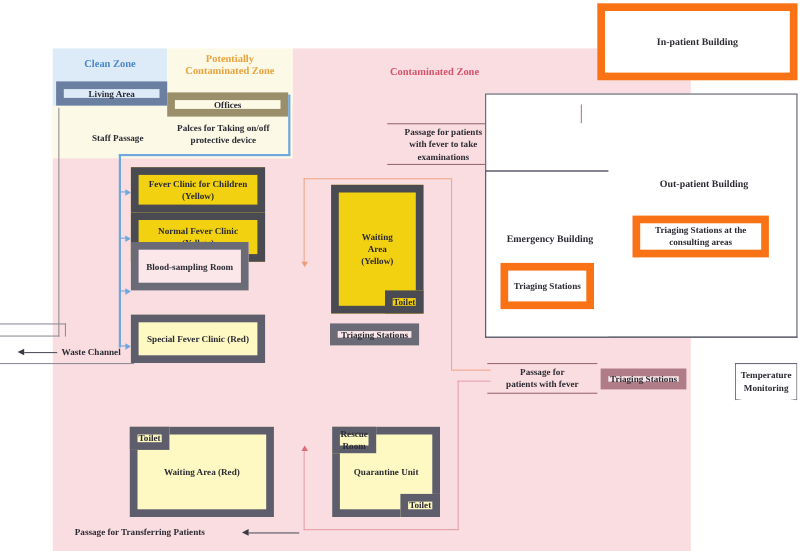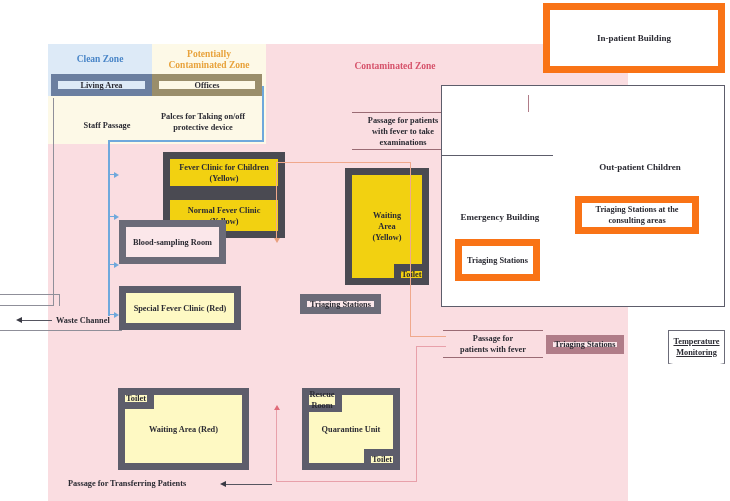--- a/index.html
+++ b/index.html
@@ -36,21 +36,21 @@
   .box{
     border:7px solid #f97316;
     display:flex;align-items:center;justify-content:center;
     text-align:center;
     font-size:8.3px;font-weight:bold;color:#2b2b33;
     line-height:11px;
     box-sizing:border-box;
     padding:1px;
   }
   .box-white{background:#ffffff;}
-  .box-yellow{background:#f2d111;border-color:#4a4a52;margin-left:44px;}
+  .box-yellow{background:#f2d111;border-color:#4a4a52;}
   .box-red{background:#fef9c3;border-color:#5d5d6b;}
   .box-pinkpale{background:#fbe7ea;border-color:#6b6b78;}
   .box-pinkborder{border-color:#b07c88;background:#fadde1;}
   .box-plain-big{font-size:9px;}
 
   .txt{
     font-size:8.3px;font-weight:bold;color:#2b2b33;line-height:11px;
     text-align:center;
   }
 
@@ -99,21 +99,21 @@
   <div class="abs zone-label lbl-clean" style="left:48px;top:54px;width:104px;">Clean Zone</div>
 
   <div class="abs zone-label lbl-potential" style="left:150px;top:49px;width:118px;">
     <div>Potentially</div>
     <div>Contaminated Zone</div>
   </div>
 
   <div class="abs zone-label lbl-contam" style="left:300px;top:61px;width:190px;">Contaminated Zone</div>
 
   <div class="abs box" style="left:51px;top:74px;width:101px;height:22px;border-color:#6b7fa0;background:#ddeaf7;">Living Area</div>
-  <div class="abs box" style="left:152px;top:74px;width:110px;height:22px;border-color:#9a8e6b;background:#fdf9e7;">Offices</div>
+  <div class="abs box" style="left:152px;top:84px;width:110px;height:22px;border-color:#9a8e6b;background:#fdf9e7;">Offices</div>
 
   <div class="abs txt" style="left:62px;top:120px;width:90px;">Staff Passage</div>
 
   <div class="abs txt" style="left:140px;top:111px;width:126px;">
     <div>Palces for Taking on/off</div>
     <div>protective device</div>
   </div>
 
   <div class="abs box box-yellow" style="left:119px;top:152px;width:122px;height:41px;flex-direction:column;">
     <div>Fever Clinic for Children</div>
@@ -146,40 +146,40 @@
 
   <div class="abs box box-pinkborder" style="left:454px;top:111px;width:75px;height:40px;flex-direction:column;">
     <div>CT Room for</div>
     <div>patients with</div>
     <div>fever</div>
   </div>
 
   <div class="abs box box-white box-plain-big" style="left:543px;top:3px;width:182px;height:70px;">In-patient Building</div>
 
   <div class="abs box-white abs" style="left:441px;top:85px;width:284px;height:222px;border:1px solid #5d5d6b;"></div>
-  <div class="abs txt box-plain-big" style="left:560px;top:162px;width:160px;font-size:9px;">Out-patient Children</div>
+  <div class="abs txt box-plain-big" style="left:560px;top:162px;width:160px;font-size:9px;">Out-patient Building</div>
 
   <div class="abs box box-white" style="left:575px;top:196px;width:124px;height:38px;flex-direction:column;">
     <div>Triaging Stations at the</div>
     <div>consulting areas</div>
   </div>
 
   <div class="abs box-white" style="left:441px;top:155px;width:112px;height:152px;border:1px solid #5d5d6b;border-right:none;"></div>
   <div class="abs txt box-plain-big" style="left:446px;top:212px;width:108px;font-size:9px;">Emergency Building</div>
   <div class="abs box box-white" style="left:455px;top:239px;width:85px;height:42px;">Triaging Stations</div>
 
   <div class="abs" style="left:442px;top:156px;width:111px;height:150px;background:#ffffff;border:none;"></div>
   <div class="abs txt box-plain-big" style="left:446px;top:212px;width:108px;font-size:9px;">Emergency Building</div>
   <div class="abs box box-white" style="left:455px;top:239px;width:85px;height:42px;">Triaging Stations</div>
   <div class="abs" style="left:441px;top:155px;width:1px;height:152px;background:#5d5d6b;"></div>
   <div class="abs" style="left:441px;top:306px;width:284px;height:1px;background:#5d5d6b;"></div>
   <div class="abs" style="left:441px;top:155px;width:112px;height:1px;background:#5d5d6b;"></div>
 
 
-  <div class="abs banner" style="left:668px;top:330px;width:57px;height:34px;flex-direction:column;text-decoration:underline;">
+  <div class="abs banner" style="left:668px;top:330px;width:57px;height:34px;flex-direction:column;">
     <div>Temperature</div>
     <div>Monitoring</div>
   </div>
 
   <div class="abs passage" style="left:443px;top:330px;width:100px;height:28px;">
     <div>Passage for</div>
     <div>patients with fever</div>
   </div>
 
   <div class="abs box box-pinkpale" style="left:546px;top:335px;width:78px;height:19px;border-color:#b07c88;">Triaging Stations</div>

